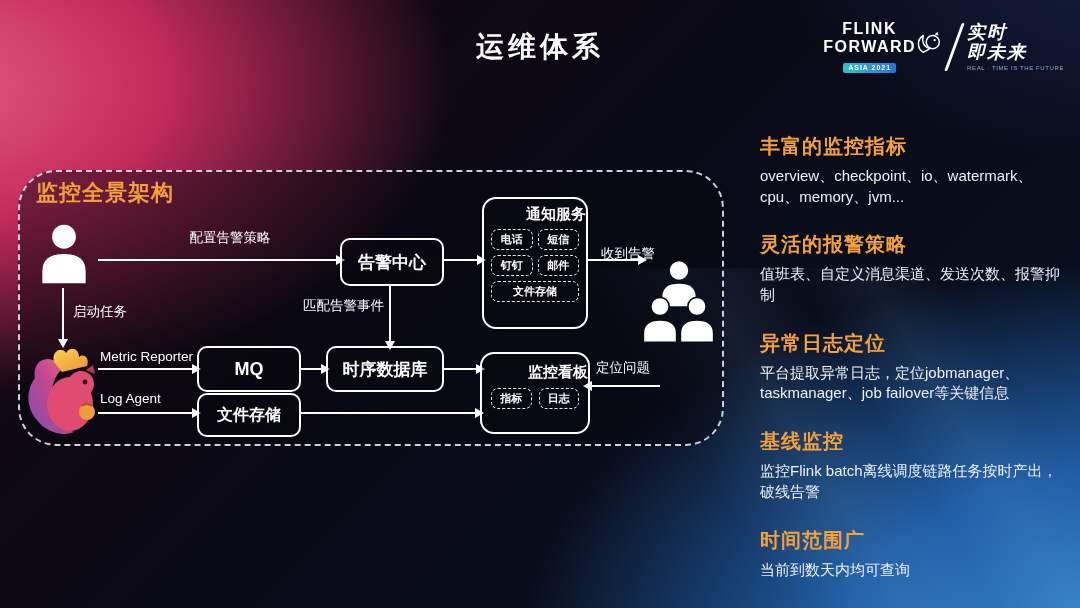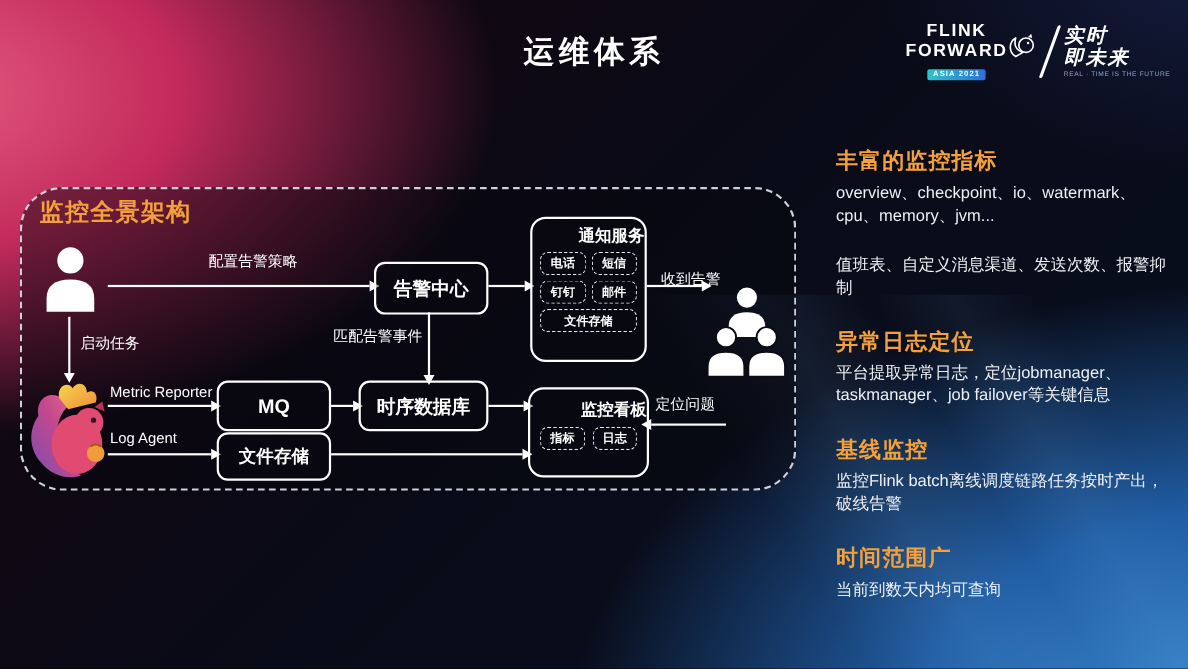--- a/index.html
+++ b/index.html
@@ -94,20 +94,21 @@
       <div class="logo-caption">REAL · TIME IS THE FUTURE</div>
     </div>
   </div>
 
   <div class="sections">
     <div class="section">
       <h3>丰富的监控指标</h3>
       <p>overview、checkpoint、io、watermark、cpu、memory、jvm...</p>
     </div>
     <div class="section">
+      <h3>灵活的报警策略</h3>
       <p>值班表、自定义消息渠道、发送次数、报警抑制</p>
     </div>
     <div class="section">
       <h3>异常日志定位</h3>
       <p>平台提取异常日志，定位jobmanager、taskmanager、job failover等关键信息</p>
     </div>
     <div class="section">
       <h3>基线监控</h3>
       <p>监控Flink batch离线调度链路任务按时产出，破线告警</p>
     </div>

